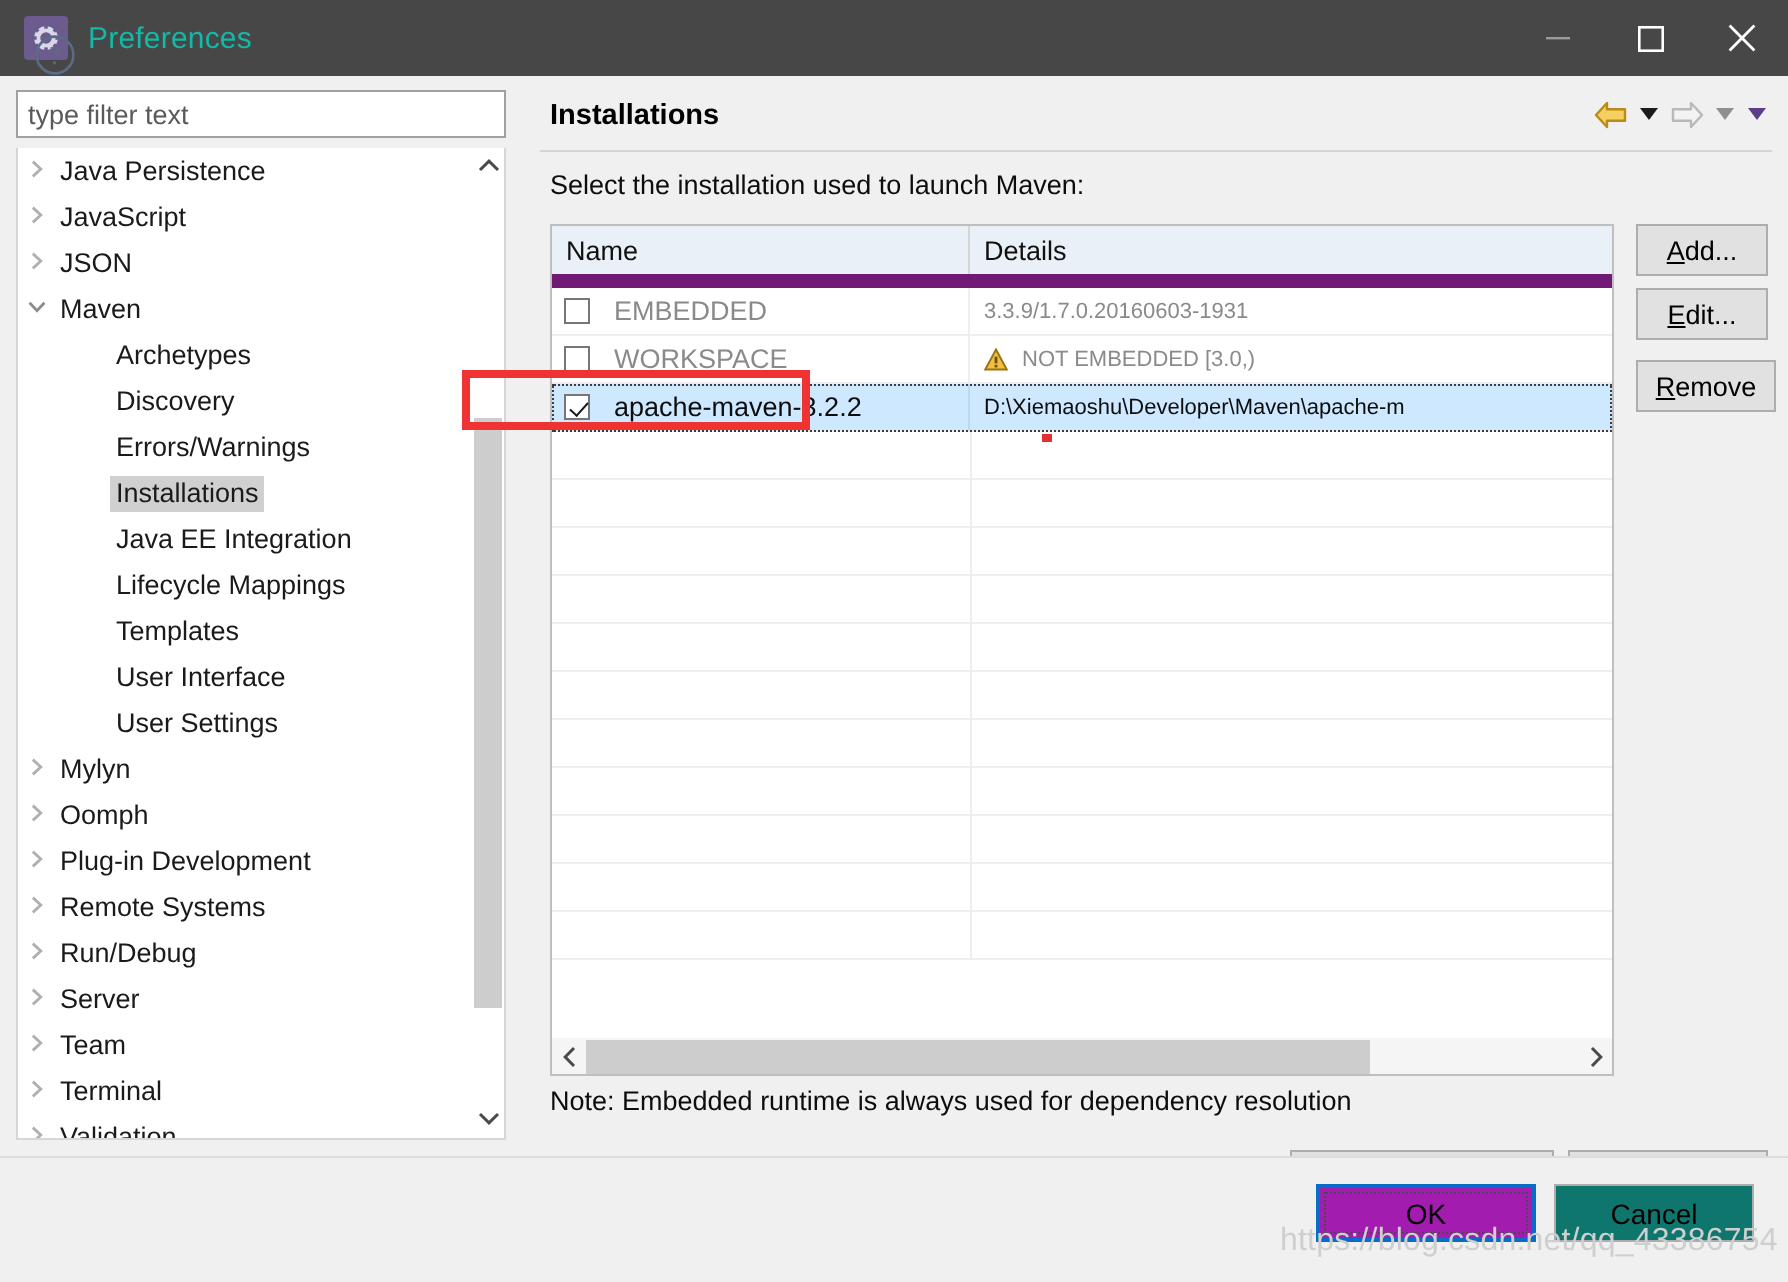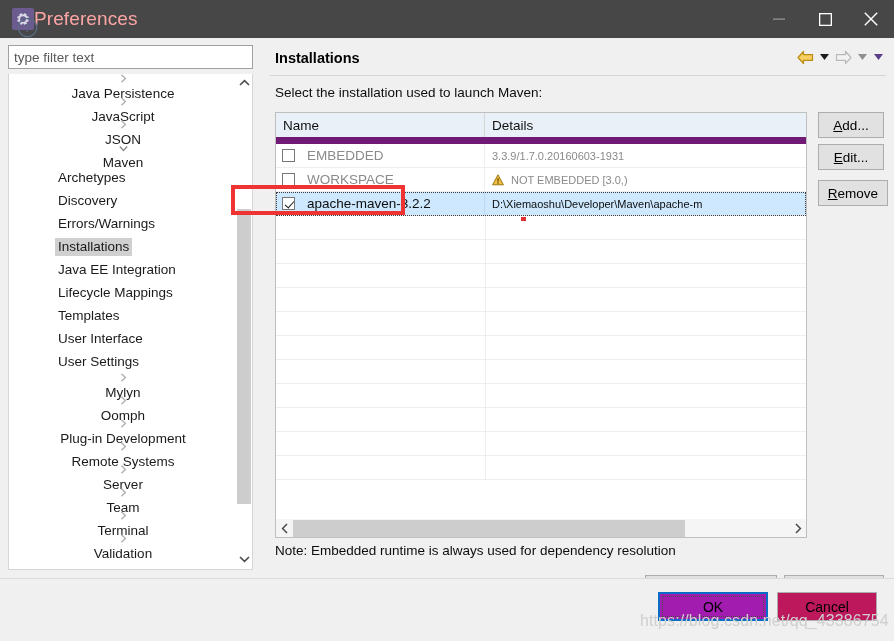--- a/index.html
+++ b/index.html
@@ -36,22 +36,23 @@
     background: #6b5b8e;
     border-radius: 2px;
     flex: none;
   }
   #app-icon .gear {
     position: absolute; left: 50%; top: 50%;
     transform: translate(-50%,-50%);
     width: 15px; height: 15px;
   }
   #title-text {
-    color: #fca5a5;
-    font-size: 19px;
+    color: #14b8a6;
+    font-size: 15px;
+    margin-left: 10px;
     letter-spacing: .1px;
   }
   .wbtn {
     width: 46px; height: 38px;
     display: flex; align-items: center; justify-content: center;
     flex: none;
   }
   .wbtn svg { display: block; }
   #win-controls {
     position: absolute; right: 0; top: 0;
@@ -95,21 +96,21 @@
     white-space: nowrap;
     cursor: default;
   }
   .tnode .twisty {
     width: 18px; text-align: center;
     color: #9a9a9a;
     font-size: 11px;
     flex: none;
     line-height: 1;
   }
-  .tnode.lvl1 { padding-left: 0px; flex-direction: column; }
+  .tnode.lvl1 { padding-left: 0px; }
   .tnode.lvl2 { padding-left: 46px; }
   .tnode .tlabel { padding: 1px 3px 2px 3px; }
   .tnode.selected .tlabel { background: #d0d0d0; }
 
   
   #tree-scroll {
     position: absolute; right: 0px; top: 0px;
     width: 16px; height: 494px;
     background: #ffffff;
   }
@@ -338,21 +339,21 @@
   }
   #btn-ok .inner {
     position: absolute; left: 2px; top: 2px; right: 2px; bottom: 2px;
     border: 1px dotted #4a4a4a;
     pointer-events: none;
   }
   #btn-cancel {
     position: absolute; left: 777px; top: 592px;
     width: 100px; height: 29px;
     box-sizing: border-box;
-    background: #be185d;
+    background: #0f766e;
     border: 1px solid #adadad;
     font-size: 14px;
     display: flex; align-items: center; justify-content: center;
   }
 
   
   #red-box {
     position: absolute;
     left: 231px; top: 185px;
     width: 174px; height: 30px;
@@ -496,20 +497,26 @@
         <div class="tnode lvl1">
           <span class="twisty"><svg width="7" height="9" viewBox="0 0 7 9">
               <polyline points="1.4,0.8 5.4,4.5 1.4,8.2" fill="none" stroke="#b0b0b0" stroke-width="1.4"></polyline>
             </svg></span>
           <span class="tlabel">Remote Systems</span>
         </div>
         <div class="tnode lvl1">
           <span class="twisty"><svg width="7" height="9" viewBox="0 0 7 9">
               <polyline points="1.4,0.8 5.4,4.5 1.4,8.2" fill="none" stroke="#b0b0b0" stroke-width="1.4"></polyline>
             </svg></span>
+          <span class="tlabel">Run/Debug</span>
+        </div>
+        <div class="tnode lvl1">
+          <span class="twisty"><svg width="7" height="9" viewBox="0 0 7 9">
+              <polyline points="1.4,0.8 5.4,4.5 1.4,8.2" fill="none" stroke="#b0b0b0" stroke-width="1.4"></polyline>
+            </svg></span>
           <span class="tlabel">Server</span>
         </div>
         <div class="tnode lvl1">
           <span class="twisty"><svg width="7" height="9" viewBox="0 0 7 9">
               <polyline points="1.4,0.8 5.4,4.5 1.4,8.2" fill="none" stroke="#b0b0b0" stroke-width="1.4"></polyline>
             </svg></span>
           <span class="tlabel">Team</span>
         </div>
         <div class="tnode lvl1">
           <span class="twisty"><svg width="7" height="9" viewBox="0 0 7 9">

